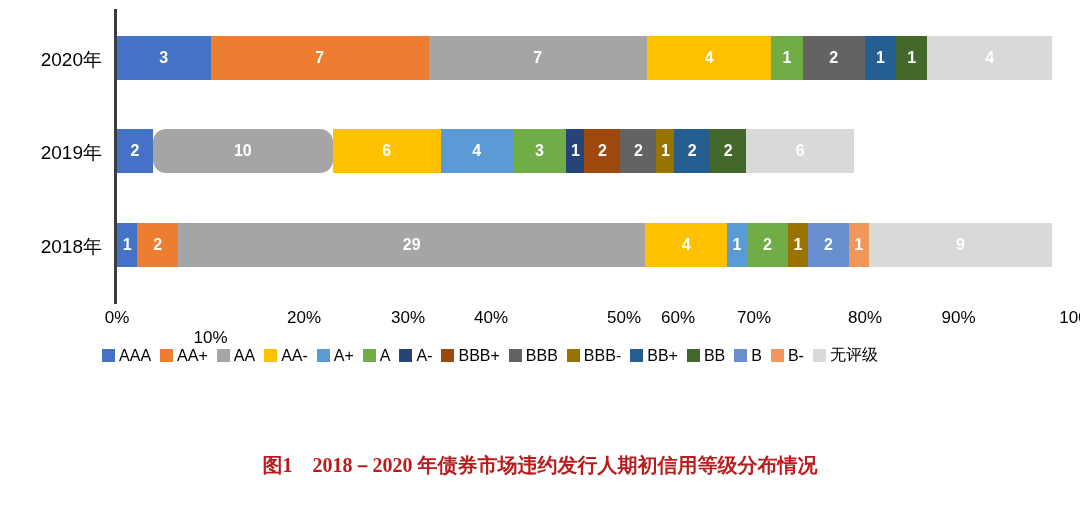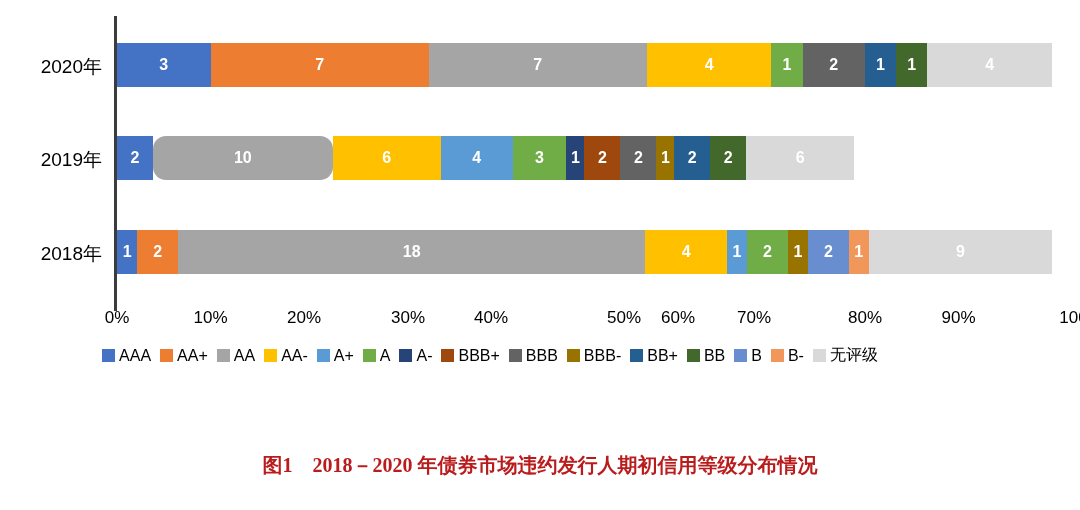--- a/index.html
+++ b/index.html
@@ -17,21 +17,21 @@
   #root {
     position: relative;
     width: 1080px;
     height: 510px;
   }
 
   
   .plot-wrap {
     position: absolute;
     left: 0;
-    top: 8px;
+    top: 1px;
     width: 892px;
     height: 340px;
   }
   .cat-labels {
     position: absolute;
     left: 0;
     top: 0;
     width: 112px;
     height: 300px;
   }
@@ -185,35 +185,35 @@
           <div class="seg" style="background: rgb(158, 72, 14); width: 3.84615%;">2</div>
           <div class="seg" style="background: rgb(99, 99, 99); width: 3.84615%;">2</div>
           <div class="seg" style="background: rgb(153, 115, 0); width: 1.92308%;">1</div>
           <div class="seg" style="background: rgb(37, 94, 145); width: 3.84615%;">2</div>
           <div class="seg" style="background: rgb(67, 104, 43); width: 3.84615%;">2</div>
           <div class="seg" style="background: rgb(217, 217, 217); width: 11.5385%;">6</div>
         </div>
         <div class="bar-row" style="top: 222px;">
           <div class="seg" style="background: rgb(68, 114, 196); width: 2.17391%;">1</div>
           <div class="seg" style="background: rgb(237, 125, 49); width: 4.34783%;">2</div>
-          <div class="seg" style="background: rgb(165, 165, 165); width: 50%;">18</div>
+          <div class="seg" style="background: rgb(165, 165, 165); width: 50%;">29</div>
           <div class="seg" style="background: rgb(255, 192, 0); width: 8.69565%;">4</div>
           <div class="seg" style="background: rgb(91, 155, 213); width: 2.17391%;">1</div>
           <div class="seg" style="background: rgb(112, 173, 71); width: 4.34783%;">2</div>
           <div class="seg" style="background: rgb(153, 115, 0); width: 2.17391%;">1</div>
           <div class="seg" style="background: rgb(105, 142, 208); width: 4.34783%;">2</div>
           <div class="seg" style="background: rgb(241, 151, 90); width: 2.17391%;">1</div>
           <div class="seg" style="background: rgb(217, 217, 217); width: 19.5652%;">9</div>
         </div>
       </div>
   </div>
 
   <div class="xaxis" id="xaxis">
       <div class="xtick" style="left: 0px;">0%</div>
-      <div class="xtick" style="left: 93.5px;">10%</div>
+      <div class="xtick" style="left: 93.5px; margin-top: 20px;">10%</div>
       <div class="xtick" style="left: 187px;">20%</div>
       <div class="xtick" style="left: 291px;">30%</div>
       <div class="xtick" style="left: 374px;">40%</div>
       <div class="xtick" style="left: 459px; margin-left: 48px;">50%</div>
       <div class="xtick" style="left: 561px;">60%</div>
       <div class="xtick" style="left: 637px;">70%</div>
       <div class="xtick" style="left: 748px;">80%</div>
       <div class="xtick" style="left: 841.5px;">90%</div>
       <div class="xtick" style="left: 964px;">100%</div>
     </div>

